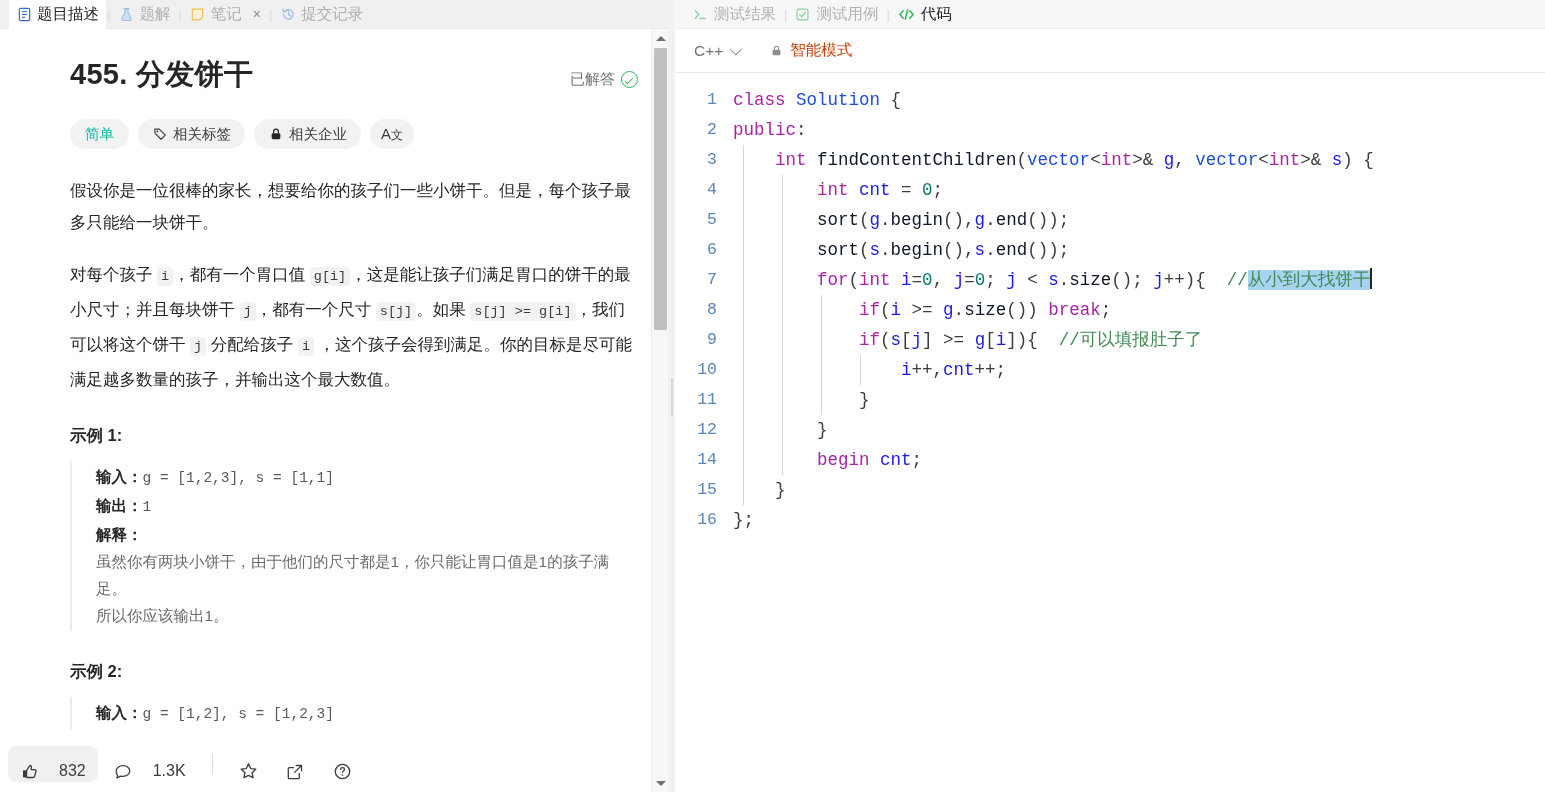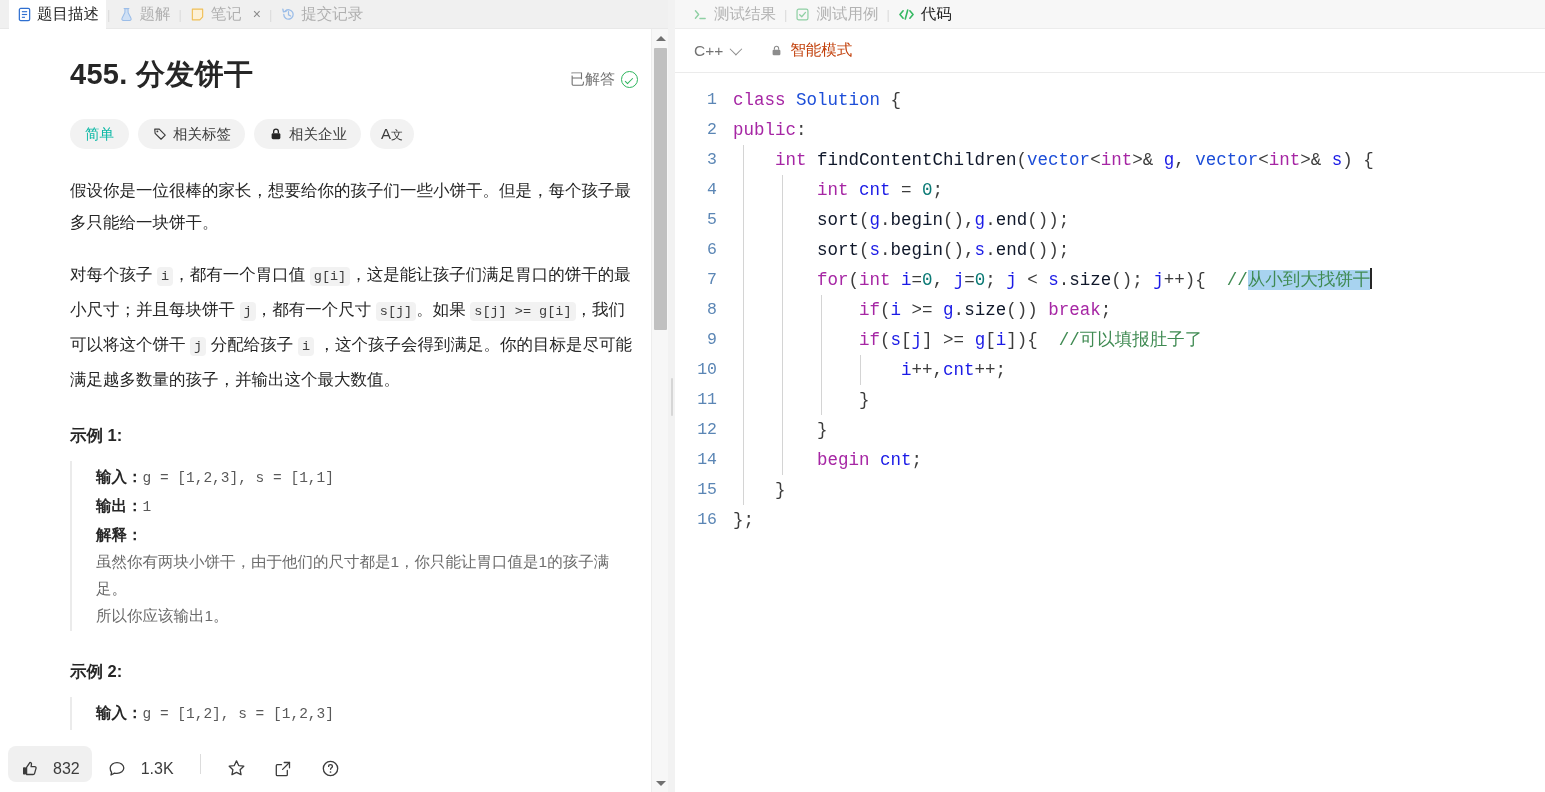--- a/index.html
+++ b/index.html
@@ -124,22 +124,22 @@
   
   #bottom-bar {
     position: absolute; left: 0; bottom: 0;
     width: 640px; height: 56px;
     background: #ffffff;
     display: flex; align-items: center;
     padding-left: 8px; gap: 4px;
     z-index: 5;
   }
   .act {
-    display: inline-flex; align-items: flex-end; gap: 14px;
-    height: 36px; padding: 4px 12px; border-radius: 8px;
+    display: inline-flex; align-items: flex-start; gap: 20px;
+    height: 36px; padding: 16px 12px; border-radius: 8px;
     font-size: 16px; color: #3c3c3c; cursor: pointer;
   }
   .act.hl { background: #f0f0f0; }
   .act .aico { display: inline-flex; width: 19px; height: 19px; align-items: center; justify-content: center; }
   .act-sep { width: 1px; height: 20px; background: #dcdcdc; margin: 0 10px; }
 
   
   #divider {
     width: 7px; height: 792px; flex: 0 0 7px;
     background: #f2f2f2;

